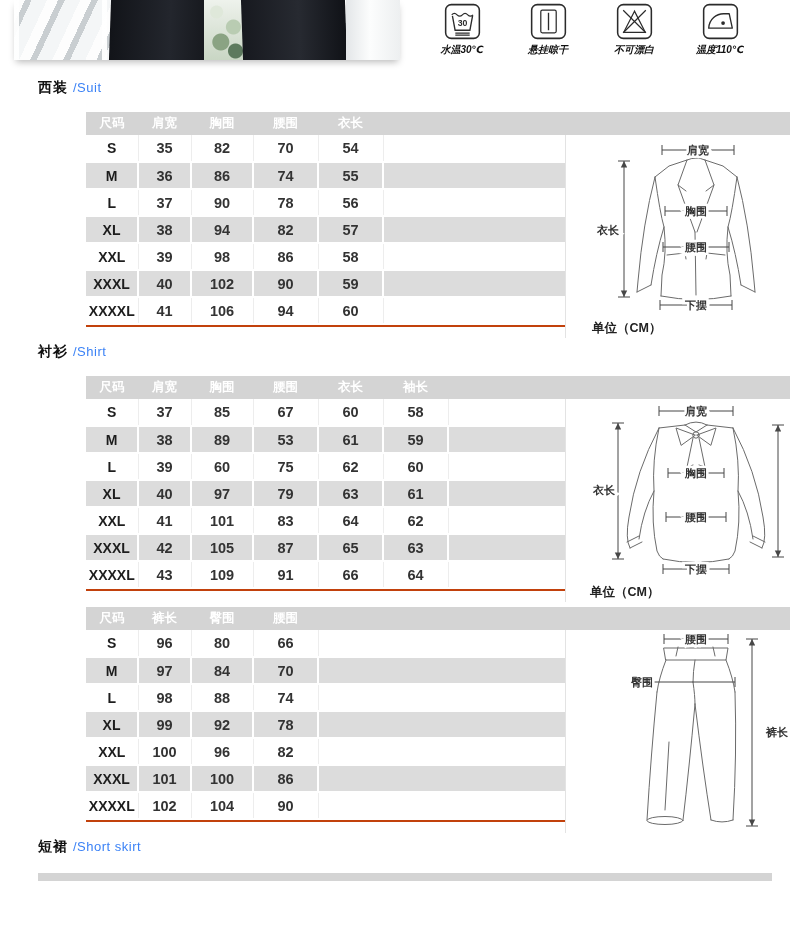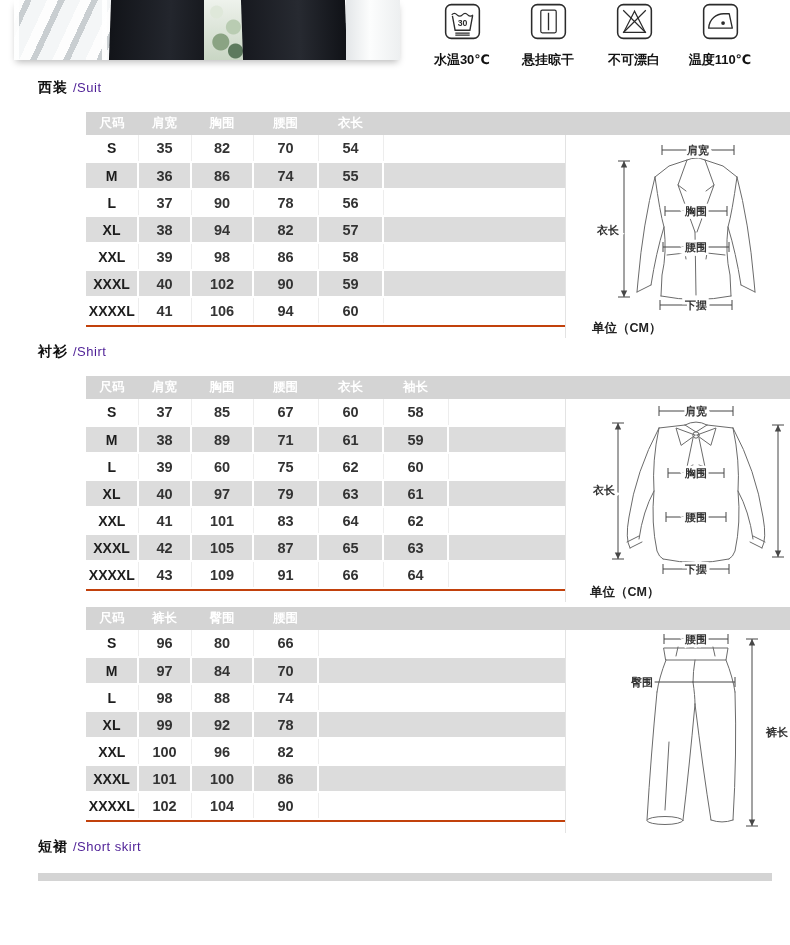--- a/index.html
+++ b/index.html
@@ -34,26 +34,26 @@
       radial-gradient(circle at 70% 45%, #b9ccb2 0 7px, rgba(0,0,0,0) 8px),
       radial-gradient(circle at 40% 70%, #8aa383 0 8px, rgba(0,0,0,0) 9px),
       radial-gradient(circle at 75% 85%, #5d7a5e 0 7px, rgba(0,0,0,0) 8px),
       linear-gradient(180deg,#eef2ec,#c9d6c4);
     filter:blur(.6px);}
   .pillar{position:absolute;right:0;top:0;width:54px;height:100%;
     background:linear-gradient(90deg,#e3e6e8,#fcfdfd 45%,#edeff0);}
   .care-row{position:absolute;left:432px;top:3px;width:318px;display:flex;justify-content:space-between;}
   .care-item{display:flex;flex-direction:column;align-items:center;width:60px;}
   .care-item svg{width:37px;height:37px;display:block;}
-  .care-label{font-size:13px;font-weight:700;color:#111;margin-top:11px;white-space:nowrap;}
+  .care-label{font-size:10px;font-weight:700;color:#111;margin-top:3px;white-space:nowrap;font-style:italic;}
   
   .section{margin:16px 18px 0 38px;width:734px;position:relative;}
   h2{margin:0 0 7px 0;height:26px;display:flex;align-items:baseline;font-weight:700;}
   h2 .zh{font-size:14px;color:#111;letter-spacing:1px;}
-  h2 .en{font-size:13px;font-weight:400;color:#4c1d95;margin-left:5px;letter-spacing:.5px;}
+  h2 .en{font-size:13px;font-weight:400;color:#3b82f6;margin-left:5px;letter-spacing:.5px;}
   .tablewrap{position:relative;width:734px;border-bottom:2px solid #c2410c;margin-left:48px;}
   table{border-collapse:collapse;table-layout:fixed;width:734px;}
   thead th{
     background:var(--header-bg);color:#fff;font-size:12.5px;font-weight:700;
     height:23px;padding:0;text-align:center;
   }
   tbody td{height:27px;padding:0;text-align:center;font-size:14.5px;color:#333;border-bottom:2px solid #fff;}
   tbody td.size{font-weight:700;color:#1d1d1d;font-size:14px;}
   tbody td.val{font-weight:600;}
   tbody tr:nth-child(even) td{background:var(--stripe-bg);border-right:2px solid #fff;}
@@ -284,21 +284,21 @@
             <td class="val">85</td>
             <td class="val">67</td>
             <td class="val">60</td>
             <td class="val">58</td>
             <td class="filler"></td>
           </tr>
           <tr>
             <td class="size">M</td>
             <td class="val">38</td>
             <td class="val">89</td>
-            <td class="val">71</td>
+            <td class="val">53</td>
             <td class="val">61</td>
             <td class="val">59</td>
             <td class="filler"></td>
           </tr>
           <tr>
             <td class="size">L</td>
             <td class="val">39</td>
             <td class="val">60</td>
             <td class="val">75</td>
             <td class="val">62</td>

